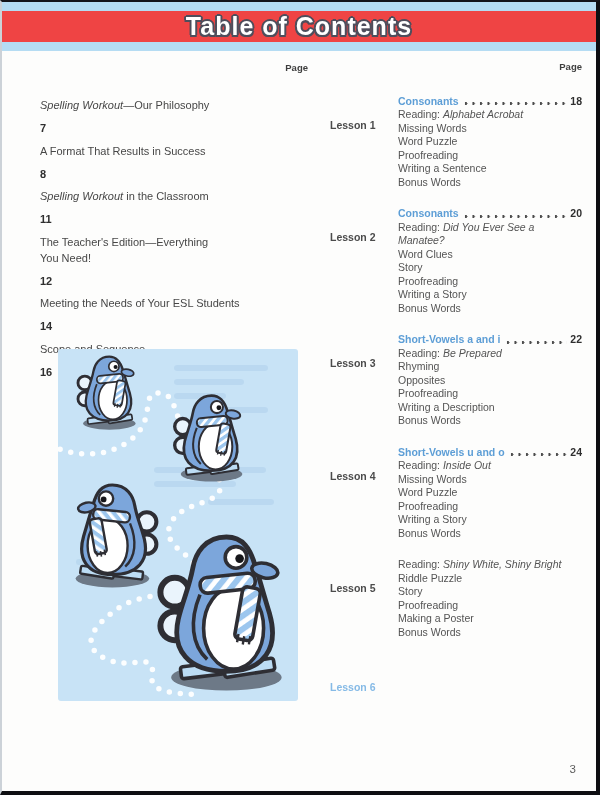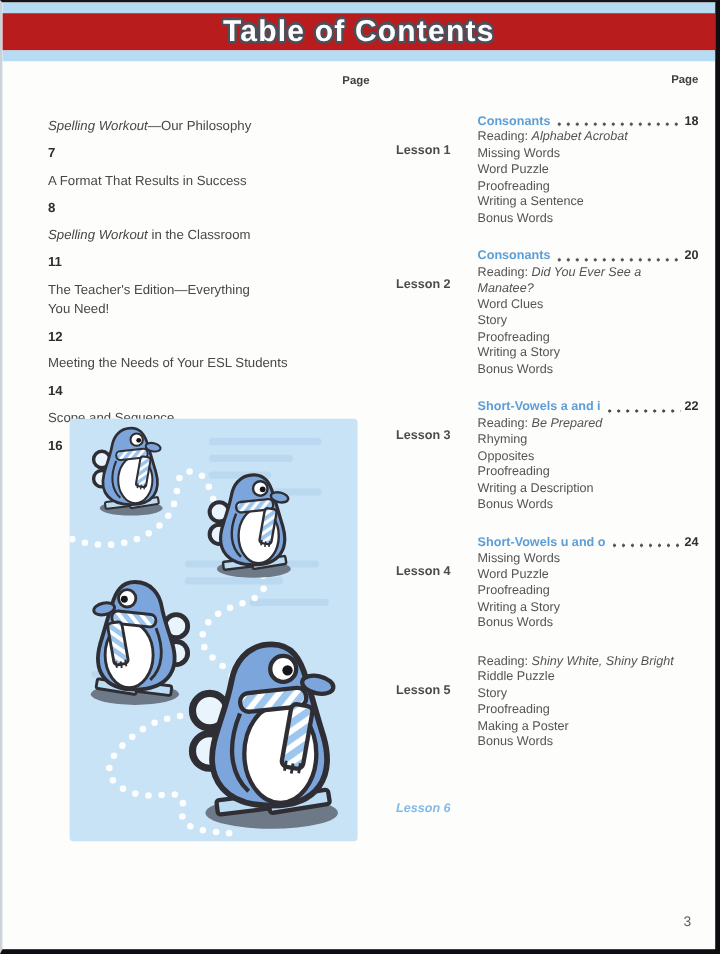--- a/index.html
+++ b/index.html
@@ -6,21 +6,21 @@
   .page{
     position:relative;width:600px;height:795px;box-sizing:border-box;
     background:#fdfdfc;overflow:hidden;
     border-top:2px solid #14141a;border-right:4px solid #0e0e12;
     border-bottom:4px solid #0e0e12;border-left:2px solid #ccd2d8;
     font-family:"Liberation Sans","DejaVu Sans",sans-serif;color:#444;
   }
   
   .banner{position:absolute;top:0;left:0;right:0;height:50px;}
   .banner .stripe{height:9px;background:#b5dcf3;}
-  .banner .band{height:31px;background:#b91c1c;display:flex;align-items:center;justify-content:center;}
+  .banner .band{height:31px;background:#ef4444;display:flex;align-items:center;justify-content:center;}
   .banner .band-title{
     font-size:25px;font-weight:bold;color:#ffffff;letter-spacing:1px;
     text-shadow:-2px 0 #4e4e5c,2px 0 #4e4e5c,0 -2px #4e4e5c,0 2px #4e4e5c,
       -1.5px -1.5px #4e4e5c,1.5px -1.5px #4e4e5c,-1.5px 1.5px #4e4e5c,1.5px 1.5px #4e4e5c;
   }
   
   .pg-label{font-size:9.5px;font-weight:bold;color:#3e3e3e;text-align:right;margin-bottom:21px;}
   .leader{flex:1 1 auto;align-self:flex-end;height:5px;margin:0 3px 2px 5px;
     background-image:radial-gradient(circle at 2px 2.5px,#4b4b4b 1.15px,transparent 1.5px);
     background-size:7.5px 5px;background-repeat:repeat-x;}
@@ -28,21 +28,21 @@
   .pg{font-weight:bold;color:#2f2f2f;white-space:nowrap;}
   
   .left-col{position:absolute;left:38px;top:58px;width:268px;font-size:11px;line-height:16px;}
   .fm-row{display:flex;align-items:baseline;margin-bottom:6.5px;color:#474747;flex-direction:column;}
   .fm-row .t em{font-style:italic;}
   .fm-wrap-1{margin-bottom:0;}
   
   .right-col{position:absolute;left:328px;top:58px;width:252px;font-size:10.5px;line-height:13.5px;color:#4e4e4e;}
   .lesson{display:flex;margin-bottom:18px;}
   .l-label{flex:0 0 68px;font-weight:bold;color:#4b4b4b;margin-top:24px;}
-  .l-label.blue{color:#85bae6;font-style:italic;}
+  .l-label.blue{color:#85bae6;}
   .l-body{flex:1 1 auto;min-width:0;}
   .l-title-row{display:flex;align-items:baseline;}
   .l-title{font-weight:bold;color:#5d9ed6;white-space:nowrap;}
   .l-sub{color:#545454;}
   .l-sub em{font-style:italic;}
   .l-sub-row{display:flex;align-items:baseline;color:#545454;}
   .pg.blue{color:#6fafe2;}
   
   .panel{position:absolute;left:56px;top:347px;width:240px;height:352px;background:#c8e3f6;border-radius:3px;}
   
@@ -159,20 +159,21 @@
     </div>
 
     <div class="lesson">
       <div class="l-label">Lesson 4</div>
       <div class="l-body">
         <div class="l-title-row">
           <span class="l-title">Short-Vowels u and o</span>
           <span class="leader"></span>
           <span class="pg">24</span>
         </div>
+        <div class="l-sub"><span>Reading:</span> <em>Inside Out</em></div>
         <div class="l-sub">Missing Words</div>
         <div class="l-sub">Word Puzzle</div>
         <div class="l-sub">Proofreading</div>
         <div class="l-sub">Writing a Story</div>
         <div class="l-sub">Bonus Words</div>
       </div>
     </div>
 
     <div class="lesson">
       <div class="l-label">Lesson 5</div>

